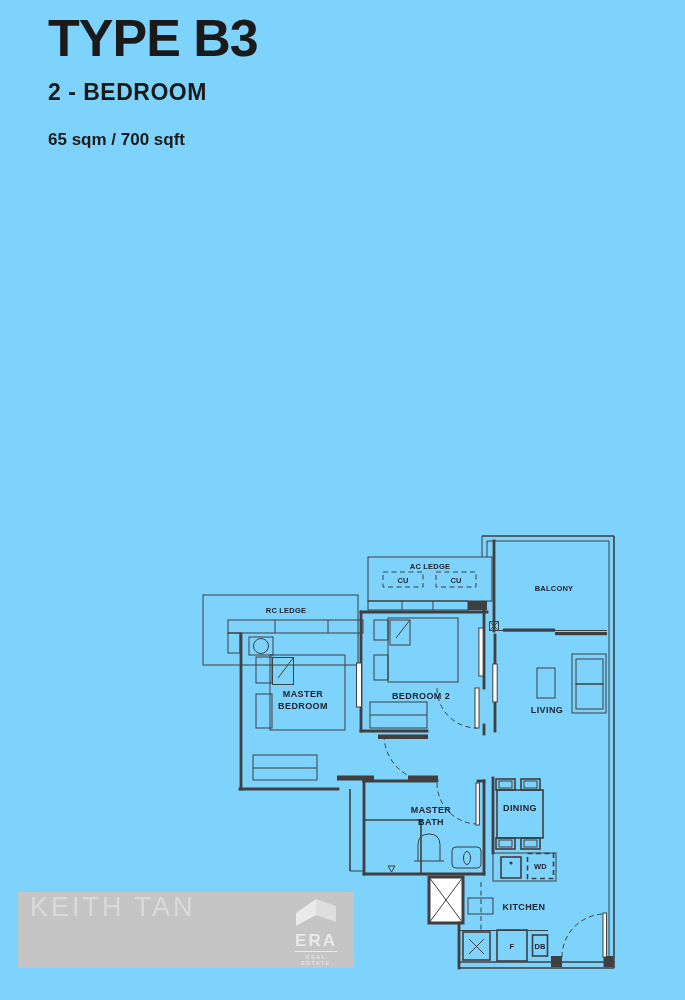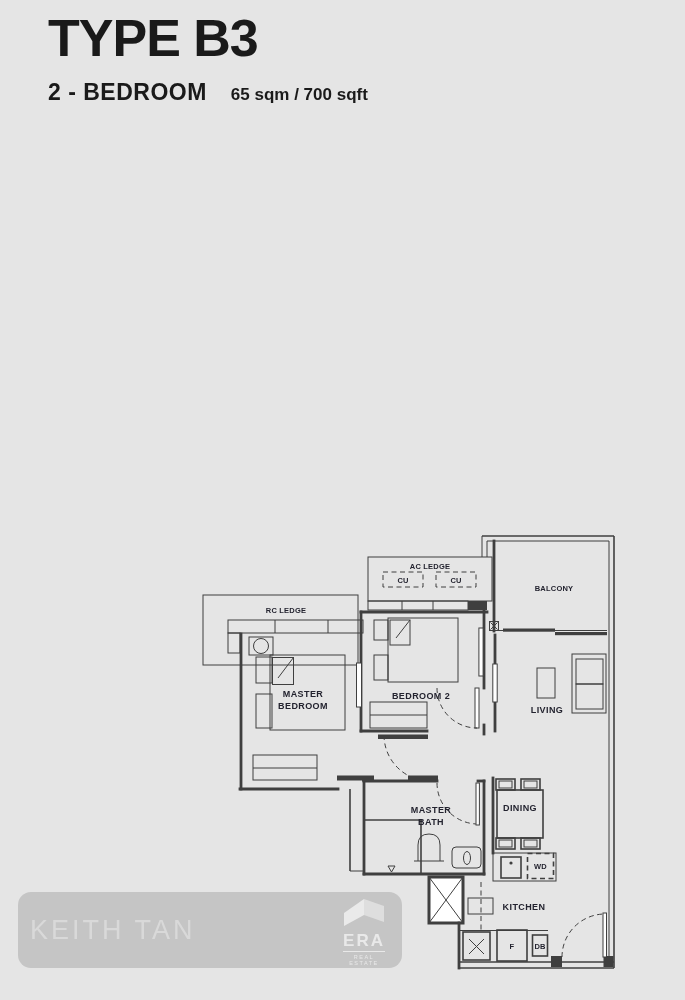--- a/index.html
+++ b/index.html
@@ -1,38 +1,38 @@
 <!DOCTYPE html>
 <html style="--wall: #3f3f3f; --label: #23232f; --band: #c5c5c5; --bandtext: #d9d9d9; --ink: #1a1a1a;"><head>
 <meta charset="utf-8">
 <style>
   :root{
     --wall:#3f3f3f; --label:#23232f; --band:#c5c5c5; --bandtext:#d9d9d9; --ink:#1a1a1a;
   }
   html,body{margin:0;padding:0;background:#fff;}
-  .page{position:relative;width:685px;height:1000px;background:#e5e5e5;overflow:hidden;
+  .page{position:relative;width:685px;height:1000px;background:#7dd3fc;overflow:hidden;
         font-family:"Liberation Sans",sans-serif;}
   .header{position:absolute;left:48px;top:10px;color:var(--ink);}
   .title{font-size:52px;font-weight:600;letter-spacing:-1px;line-height:1.1;margin:0;}
-  .subrow{display:flex;align-items:baseline;gap:24px;margin-top:12px;}
+  .subrow{display:flex;align-items:baseline;gap:24px;margin-top:12px;flex-direction:column;}
   .subtitle{font-size:23px;font-weight:600;letter-spacing:0.5px;}
   .area{font-size:17px;font-weight:700;}
   .plan-svg{position:absolute;left:0;top:0;z-index:2;}
   
   .w{stroke:var(--wall);stroke-width:2.8;fill:none;stroke-linecap:square;}
   .m{stroke:var(--wall);stroke-width:1.6;fill:none;}
   .t{stroke:var(--wall);stroke-width:1;fill:none;}
   .fw{fill:var(--wall);stroke:none;}
   .wh{fill:#fff;}
   .dash{stroke-dasharray:5 3.5;}
   .lbl{font-family:"Liberation Sans",sans-serif;font-size:9px;font-weight:bold;
        fill:var(--label);text-anchor:middle;letter-spacing:.4px;}
   .sm{font-size:7.5px;letter-spacing:.2px;}
-  .watermark{position:absolute;left:18px;top:892px;width:384px;height:76px;
-    background:var(--band);z-index:1;display:flex;align-items:center;border-radius:13px;}
+  .watermark{position:absolute;left:18px;top:892px;width:336px;height:76px;
+    background:var(--band);z-index:1;display:flex;align-items:flex-start;}
   .wm-name{color:var(--bandtext);font-size:27px;letter-spacing:3px;margin-left:12px;
     font-weight:400;white-space:nowrap;}
   .era-logo{position:absolute;right:12px;top:6px;width:52px;text-align:center;color:#e9e9e9;}
   .era-word{font-size:17px;font-weight:bold;letter-spacing:2px;line-height:1;
     border-bottom:1px solid #e9e9e9;padding-bottom:2px;display:inline-block;}
   .era-sub{font-size:5.5px;letter-spacing:1.5px;margin-top:2px;}
 </style>
 </head>
 <body>
 

